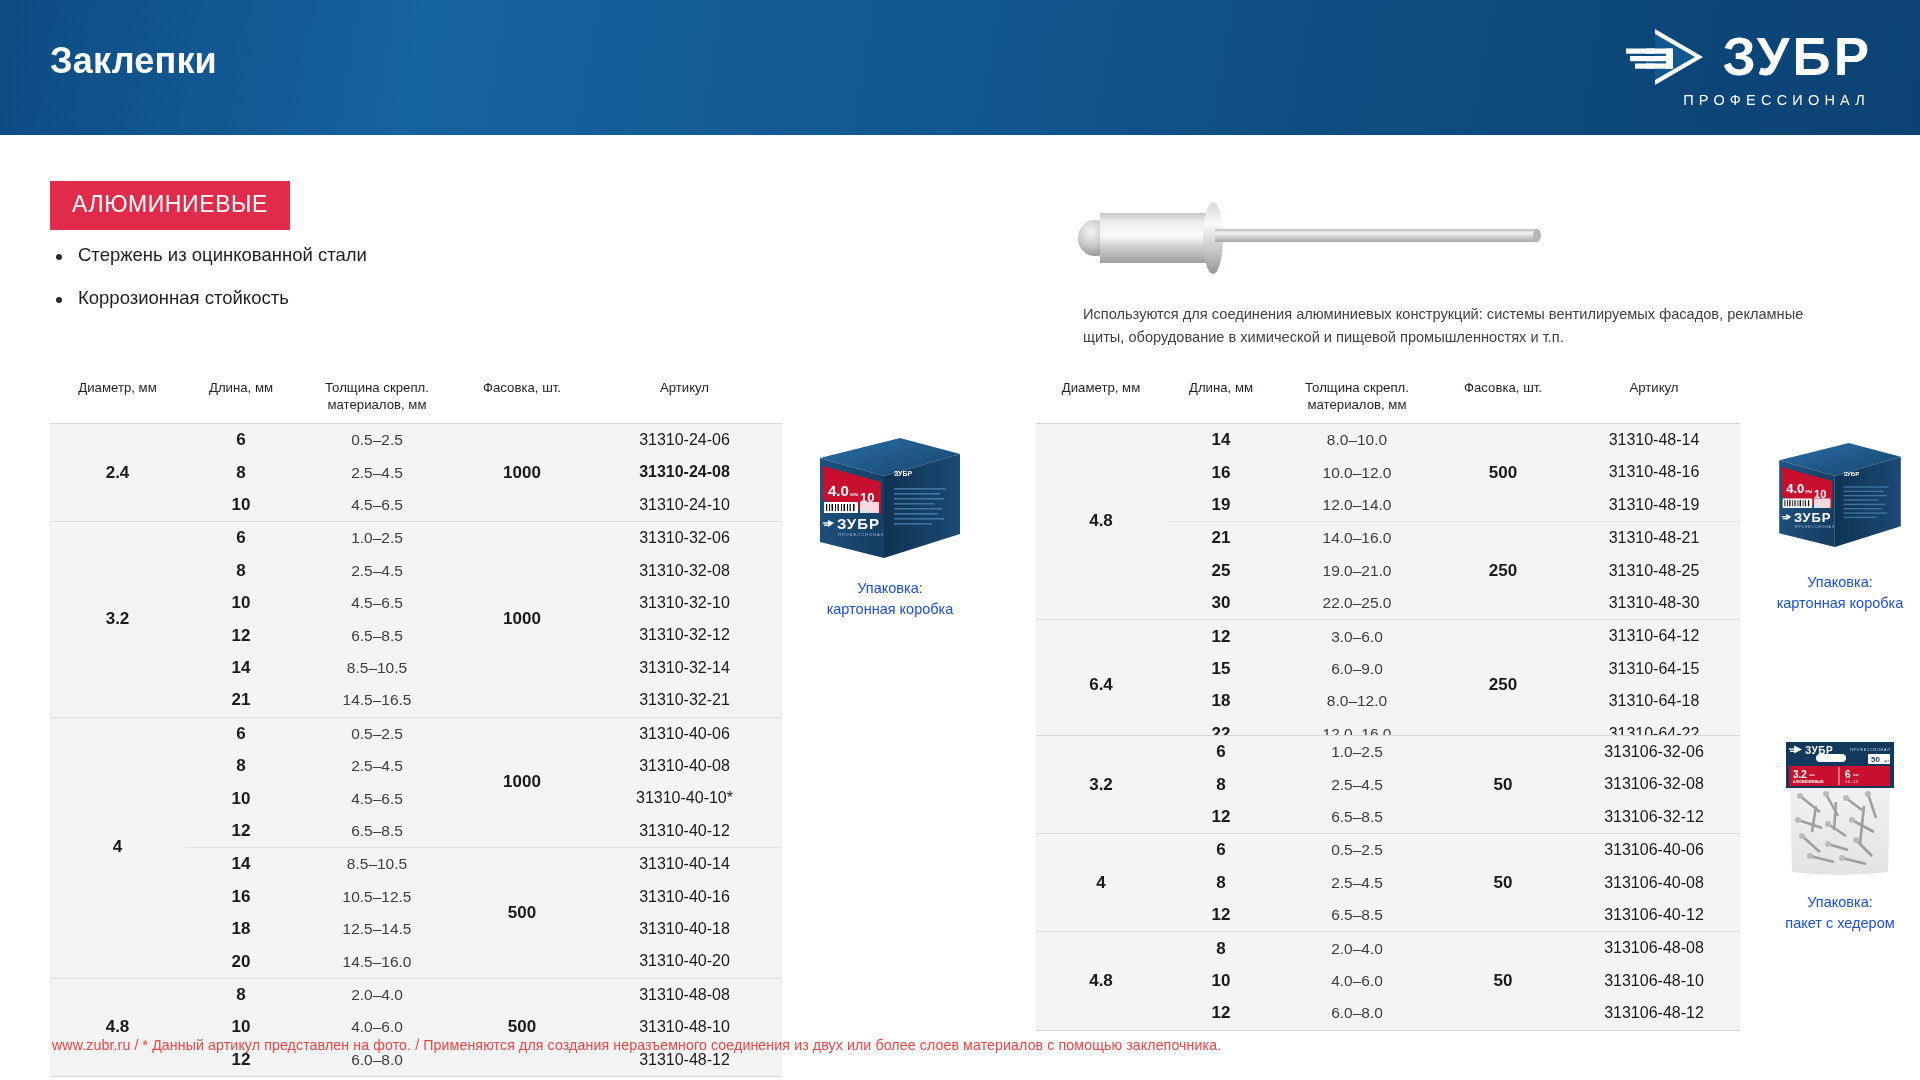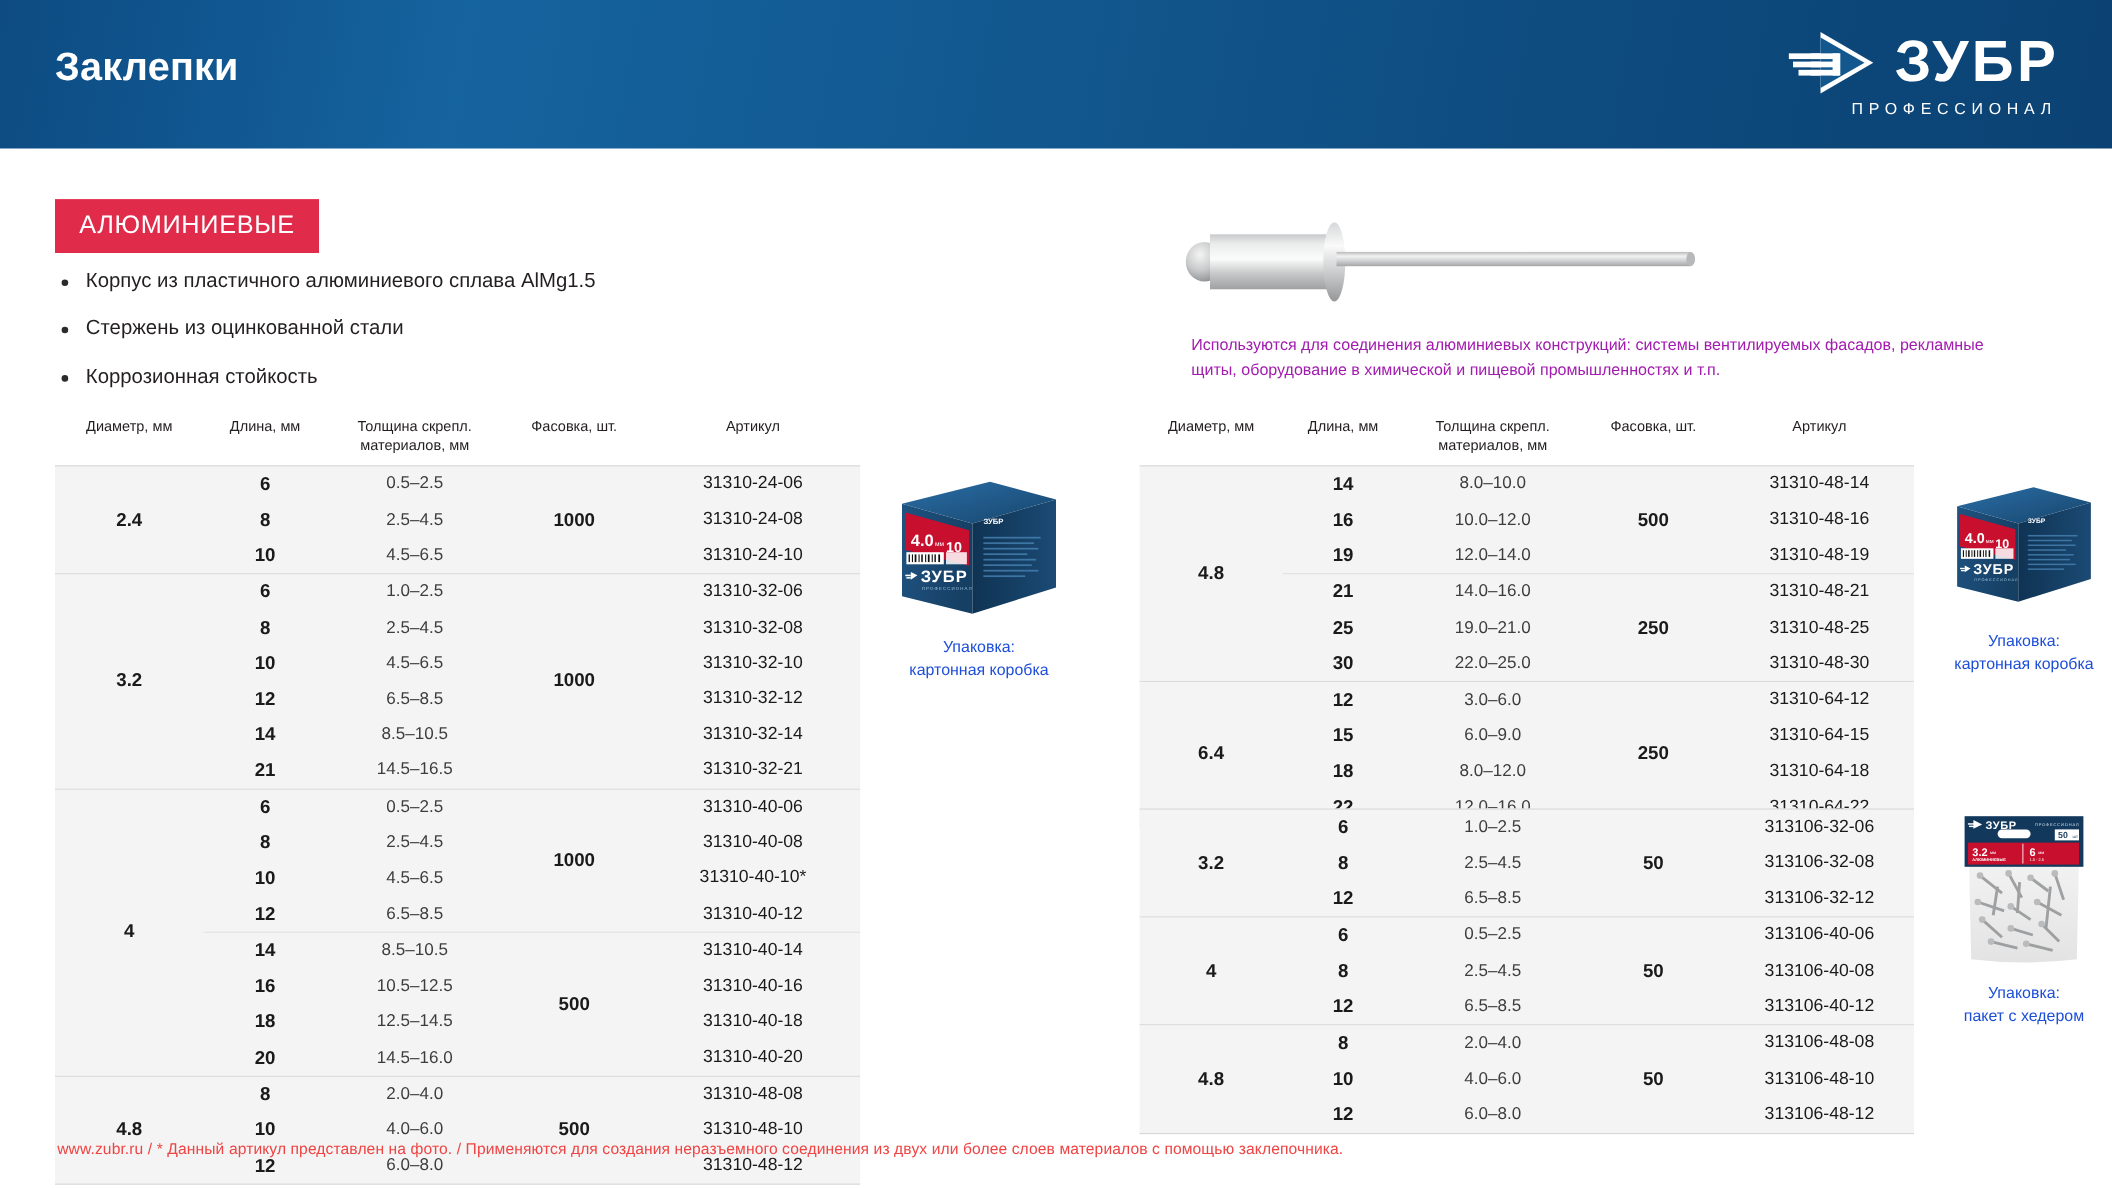--- a/index.html
+++ b/index.html
@@ -48,21 +48,21 @@
     width: 6px; height: 6px; border-radius: 50%; background: #2b2b2b;
     margin: 11px 16px 0 4px; flex: none;
   }
   .bullet-text { font-size: 18.5px; color: #231f20; line-height: 1.35; }
 
   
   .rivet-img { position: absolute; left: 1060px; top: 185px; width: 500px; height: 105px; }
 
   .usage-text {
     position: absolute; left: 1083px; top: 303px; width: 745px;
-    font-size: 14.6px; color: #a21caf; line-height: 1.55;
+    font-size: 14.6px; color: #404040; line-height: 1.55;
   }
 
   
   .tbl { position: absolute; }
   .tbl-head { display: flex; padding: 0 0 10px 0; }
   .th {
     font-size: 13.2px; color: #231f20; text-align: center;
     line-height: 1.25; padding-top: 2px;
   }
   .tbl-body { background: #f4f4f4; border-top: 1px solid #d8d8d8; border-bottom: 1px solid #d8d8d8; }
@@ -135,24 +135,20 @@
         </svg>
         <div class="logo-word">ЗУБР</div>
       </div>
       <div class="logo-sub">ПРОФЕССИОНАЛ</div>
     </div>
   </div>
 
   <div class="badge">АЛЮМИНИЕВЫЕ</div>
 
   <div class="bullets">
-    <div class="bullet">
-      <span class="bullet-dot"></span>
-      <span class="bullet-text">Корпус из пластичного алюминиевого сплава AlMg1.5</span>
-    </div>
     <div class="bullet">
       <span class="bullet-dot"></span>
       <span class="bullet-text">Стержень из оцинкованной стали</span>
     </div>
     <div class="bullet">
       <span class="bullet-dot"></span>
       <span class="bullet-text">Коррозионная стойкость</span>
     </div>
   </div>
 
@@ -222,21 +218,21 @@
                   <div class="c-thk w-thk">2.5–4.5</div>
                 </div>
                 <div class="row" style="height: 32.4px;">
                   <div class="c-len w-len">10</div>
                   <div class="c-thk w-thk">4.5–6.5</div>
                 </div>
               </div>
               <div class="cell-pack w-pack" style="height: 97.2px;">1000</div>
               <div style="flex: 0 0 auto;">
                 <div class="c-art w-art" style="height: 32.4px; line-height: 32.4px;">31310-24-06</div>
-                <div class="c-art w-art" style="height: 32.4px; line-height: 32.4px;">31310-24-08</div>
+                <div class="c-art w-art" style="height: 32.4px; line-height: 32.4px; font-weight: bold;">31310-24-08</div>
                 <div class="c-art w-art" style="height: 32.4px; line-height: 32.4px;">31310-24-10</div>
               </div>
             </div>
           </div>
         </div>
         <div class="grp">
           <div class="cell-dia w-dia" style="height: 194.4px;">3.2</div>
           <div class="grp-rows">
             <div class="subgrp">
               <div class="sub-lines">

